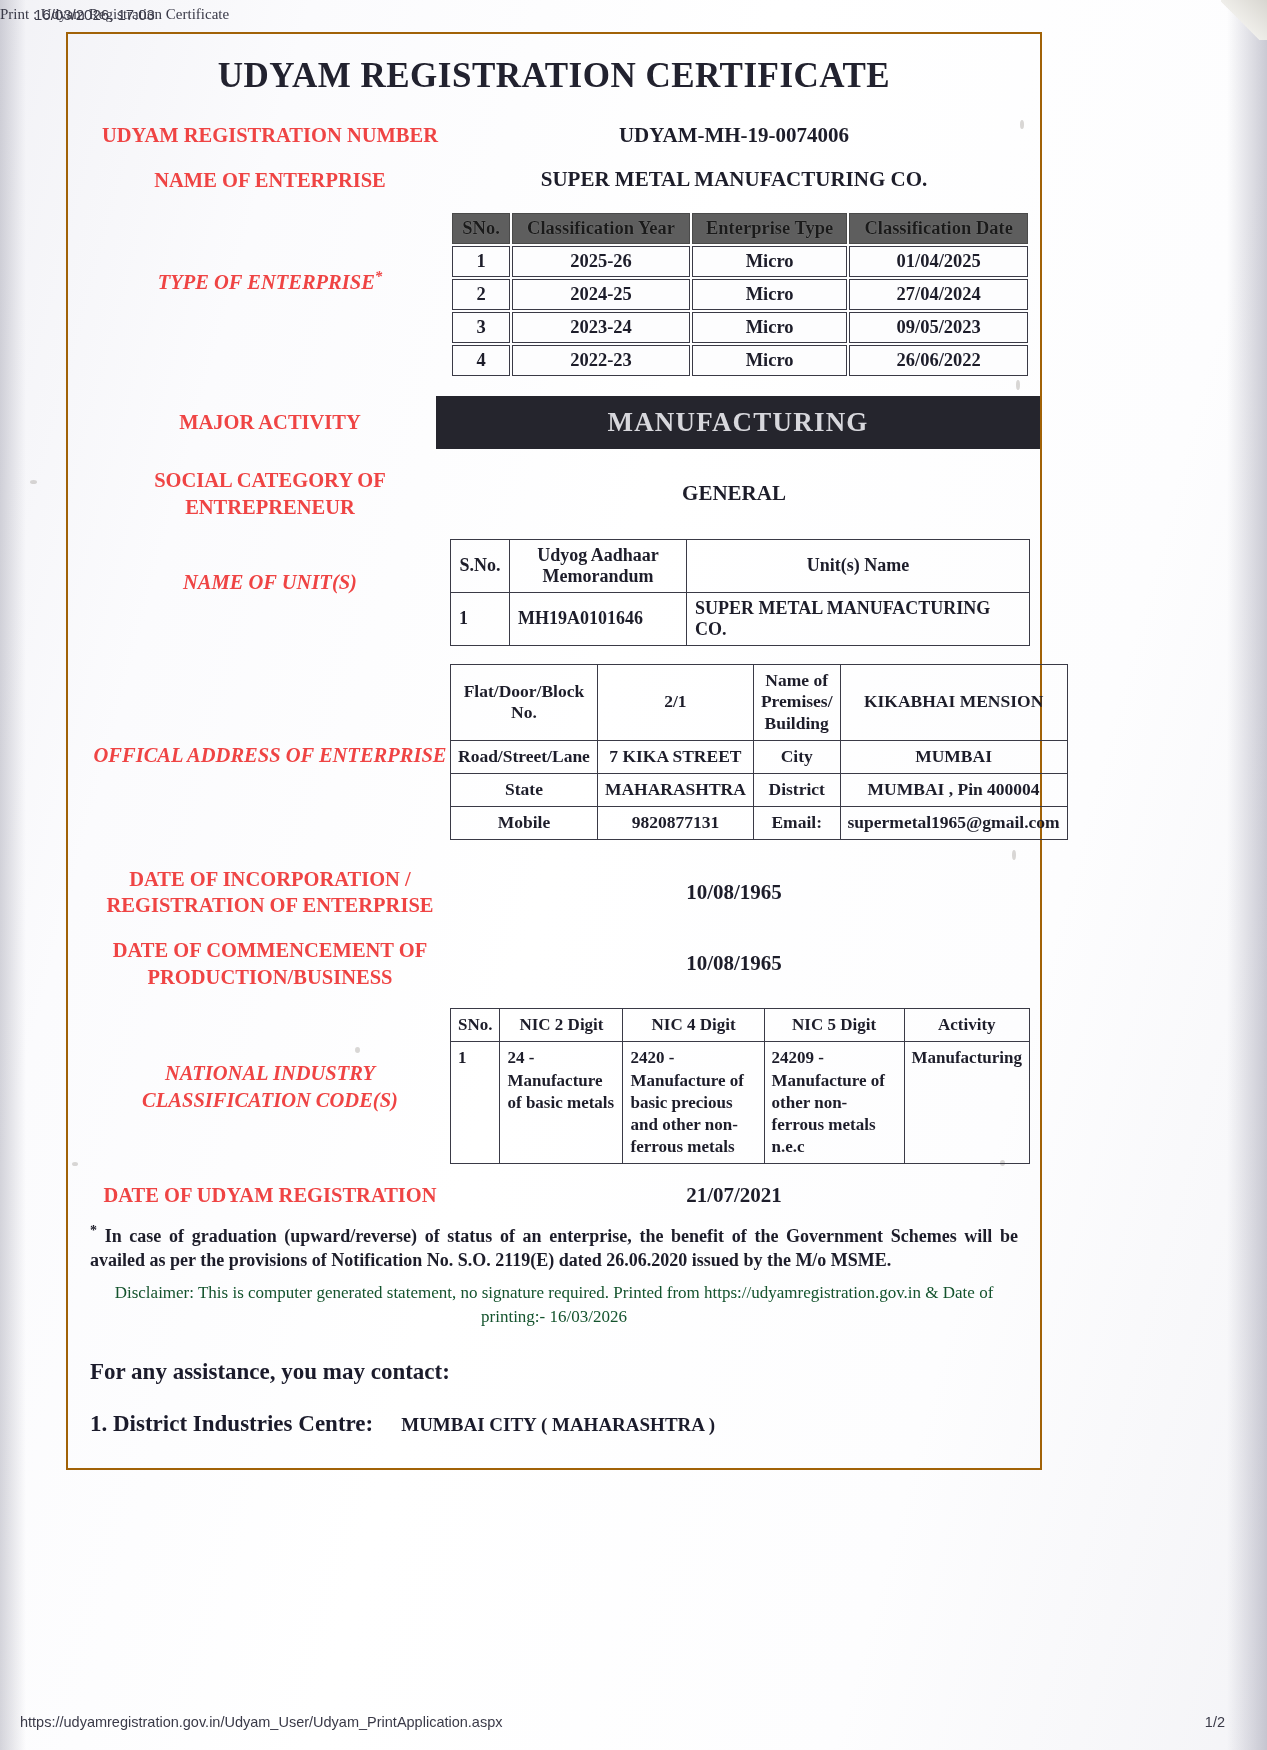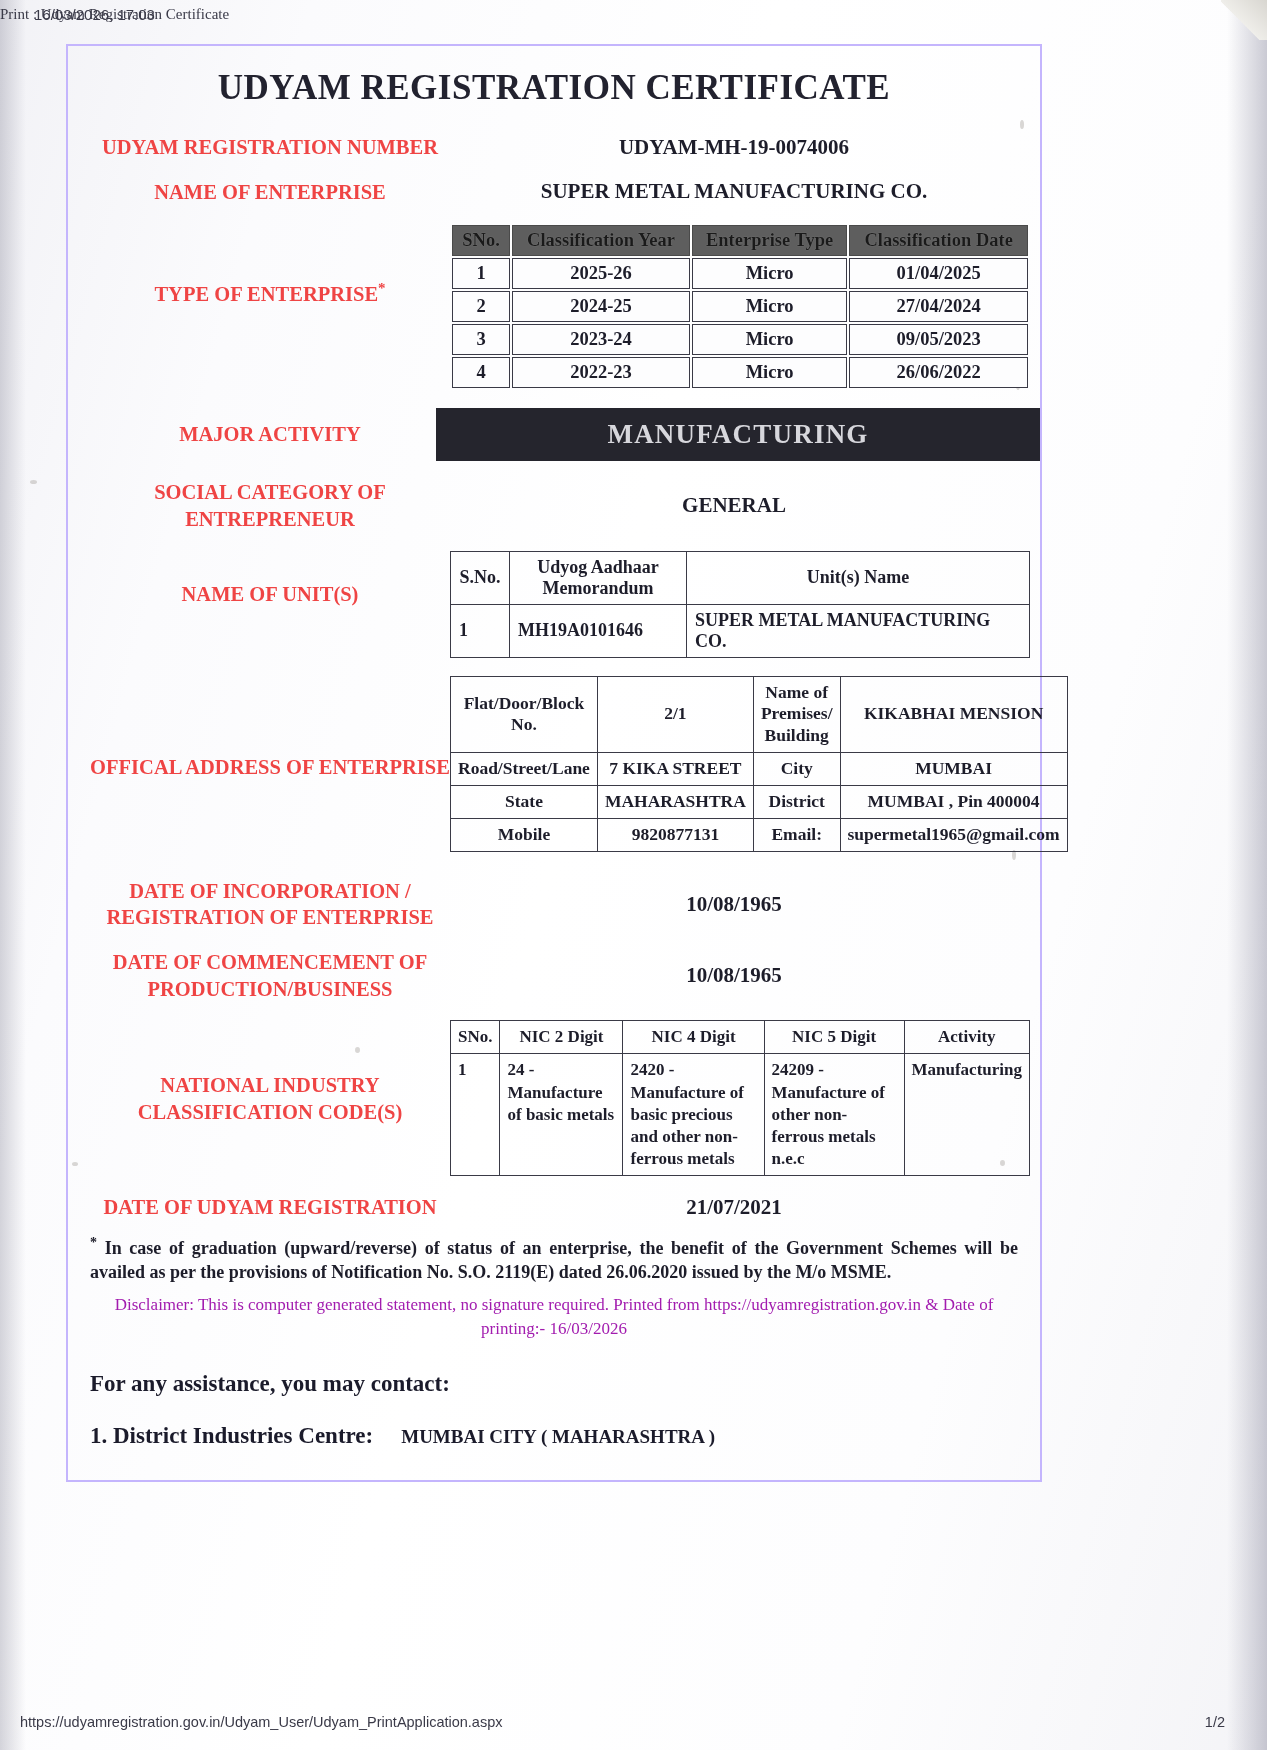--- a/index.html
+++ b/index.html
@@ -58,24 +58,24 @@
     font-size: 14.5px;
     color: #3a3a48;
   }
   .print-footer .url { position: absolute; left: 20px; top: 0; }
   .print-footer .pg { position: absolute; right: 42px; top: 0; }
 
   
   .cert {
     position: absolute;
     left: 66px;
-    top: 44px;
+    top: 32px;
     width: 976px;
     height: 1438px;
-    border: 2px solid #c4b5fd;
+    border: 2px solid #a16207;
     background: transparent;
     box-sizing: border-box;
     padding: 0 22px;
   }
 
   h1.cert-title {
     margin: 22px 0 0 0;
     text-align: center;
     font-size: 35px;
     font-weight: bold;
@@ -99,21 +99,21 @@
     color: #ef4444;
   }
   .row .value {
     flex: 1;
     text-align: center;
     font-weight: bold;
     font-size: 21px;
     color: #1d1d2a;
   }
   .row.align-top { align-items: flex-start; }
-  .row.align-top .label { padding-top: 8px; }
+  .row.align-top .label { padding-top: 8px; font-style: italic; }
 
   .star-sup {
     font-size: 15px;
     vertical-align: super;
     font-weight: bold;
   }
 
   
   table.data {
     border-collapse: separate;
@@ -215,21 +215,21 @@
     line-height: 1.38;
     text-align: justify;
     color: #1d1d2a;
   }
   .footnote .star { vertical-align: super; font-size: 14px; }
   .disclaimer {
     margin-top: 8px;
     font-size: 17px;
     text-align: center;
     line-height: 1.42;
-    color: #a21caf;
+    color: #14532d;
   }
   .assist {
     margin-top: 30px;
     font-size: 23px;
     font-weight: bold;
   }
   .dic {
     margin-top: 26px;
     display: flex;
     align-items: baseline;

